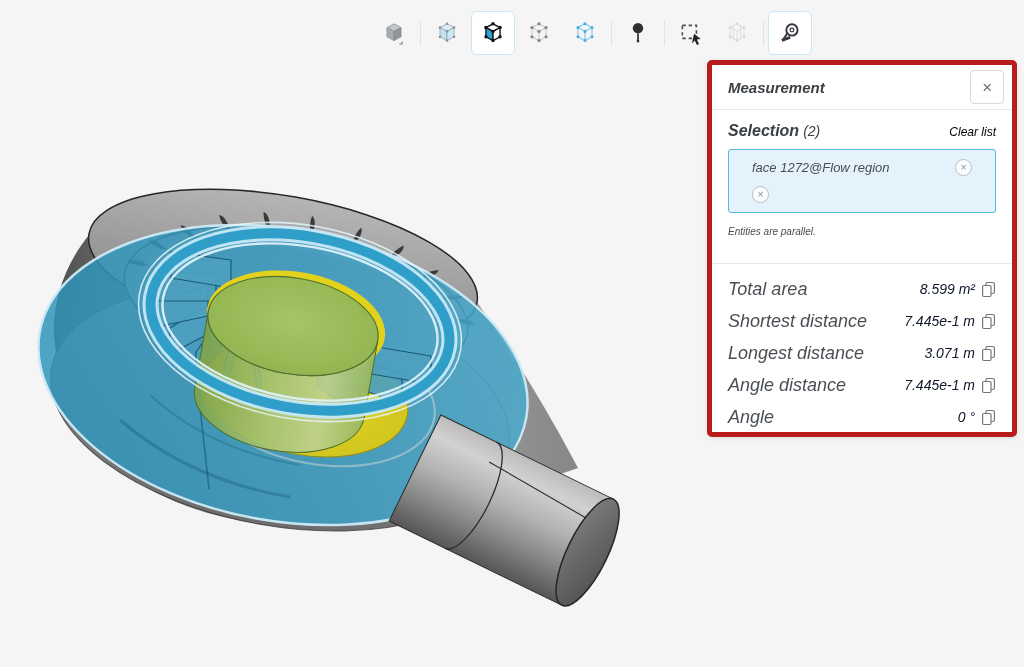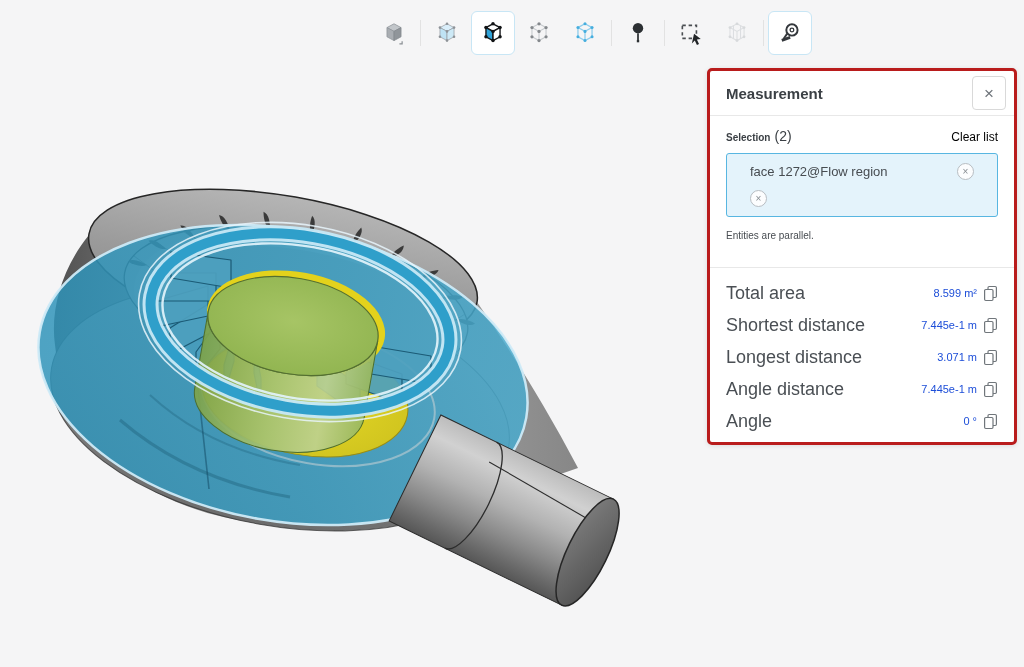--- a/index.html
+++ b/index.html
@@ -12,48 +12,48 @@
   .tbtn { width:44px; height:44px; border-radius:6px; border:1px solid transparent;
     display:flex; align-items:center; justify-content:center; background:transparent; cursor:pointer; }
   .tbtn.active { background:#ffffff; border-color:#c8e6f5; }
   .tbtn.disabled { opacity:.55; }
   .tsep { width:1px; height:26px; background:#e2e2e2; margin:0 2px; }
 
   
   .viewport { position:absolute; left:0; top:0; width:1024px; height:667px; }
 
   
-  .panel { position:absolute; left:707px; top:68px; width:310px; height:377px;
-    background:#ffffff; border:3px solid #b91c1c; border-radius:5px;
-    box-shadow:0 1px 5px rgba(0,0,0,.10); }
+  .panel { position:absolute; left:707px; top:60px; width:310px; height:377px;
+    background:#ffffff; border:5px solid #b91c1c; border-radius:5px;
+    box-shadow:0 1px 5px rgba(0,0,0,.10);font-style:italic; }
   .panel-header { height:45px; display:flex; align-items:center; padding:0 8px 0 16px;
     border-bottom:1px solid #e8e8e8; }
   .panel-title { font-size:15px; font-weight:bold; color:#3b4045; flex:1; }
   .close-btn { width:34px; height:34px; border:1px solid #d9d9d9; border-radius:4px;
     background:#fff; display:flex; align-items:center; justify-content:center;
     font-size:17px; color:#6e747a; cursor:pointer; line-height:1; }
   .sel-section { padding:12px 16px 13px; }
   .sel-head { display:flex; align-items:baseline; }
-  .sel-label { font-size:10px; font-weight:bold; color:#3b4045; }
+  .sel-label { font-size:16px; font-weight:bold; color:#3b4045; }
   .sel-count { font-size:14px; color:#3b4045; margin-left:4px; font-weight:normal; }
   .sel-spacer { flex:1; }
   .clear-link { font-size:12px; color:#000000; cursor:pointer; }
   .sel-box { margin-top:9px; border:1px solid #58b6e1; background:#e4f3fb;
     border-radius:3px; padding:4px 23px; }
   .sel-item { height:27px; display:flex; align-items:center; font-size:13px; color:#474c51; }
   .sel-item-name { flex:1; }
   .circle-x { width:17px; height:17px; border:1px solid #b7bdc2; border-radius:50%;
     background:#fcfdfe; color:#868c91; font-size:10px; line-height:15px; text-align:center;
     cursor:pointer; }
   .status-text { margin-top:13px; font-size:10px; color:#474c51; }
   .panel-divider { height:1px; background:#e8e8e8; margin-top:13px; }
   .rows { padding:9px 16px 0; }
   .mrow { height:32px; display:flex; align-items:center; }
   .mrow .mlabel { font-size:18px; color:#4a4f54; flex:1; }
-  .mrow .mvalue { font-size:11px; color:#1d4ed8; }
+  .mrow .mvalue { font-size:14px; color:#0f172a; }
   .copy-ic { margin-left:6px; display:flex; cursor:pointer; }
 </style>
 </head>
 <body>
 
 <div class="stage">
 
   <svg class="viewport" viewBox="0 0 1024 667" xmlns="http://www.w3.org/2000/svg">
     <defs>
       <linearGradient id="gWall" x1="0" y1="0" x2="1" y2="0">

